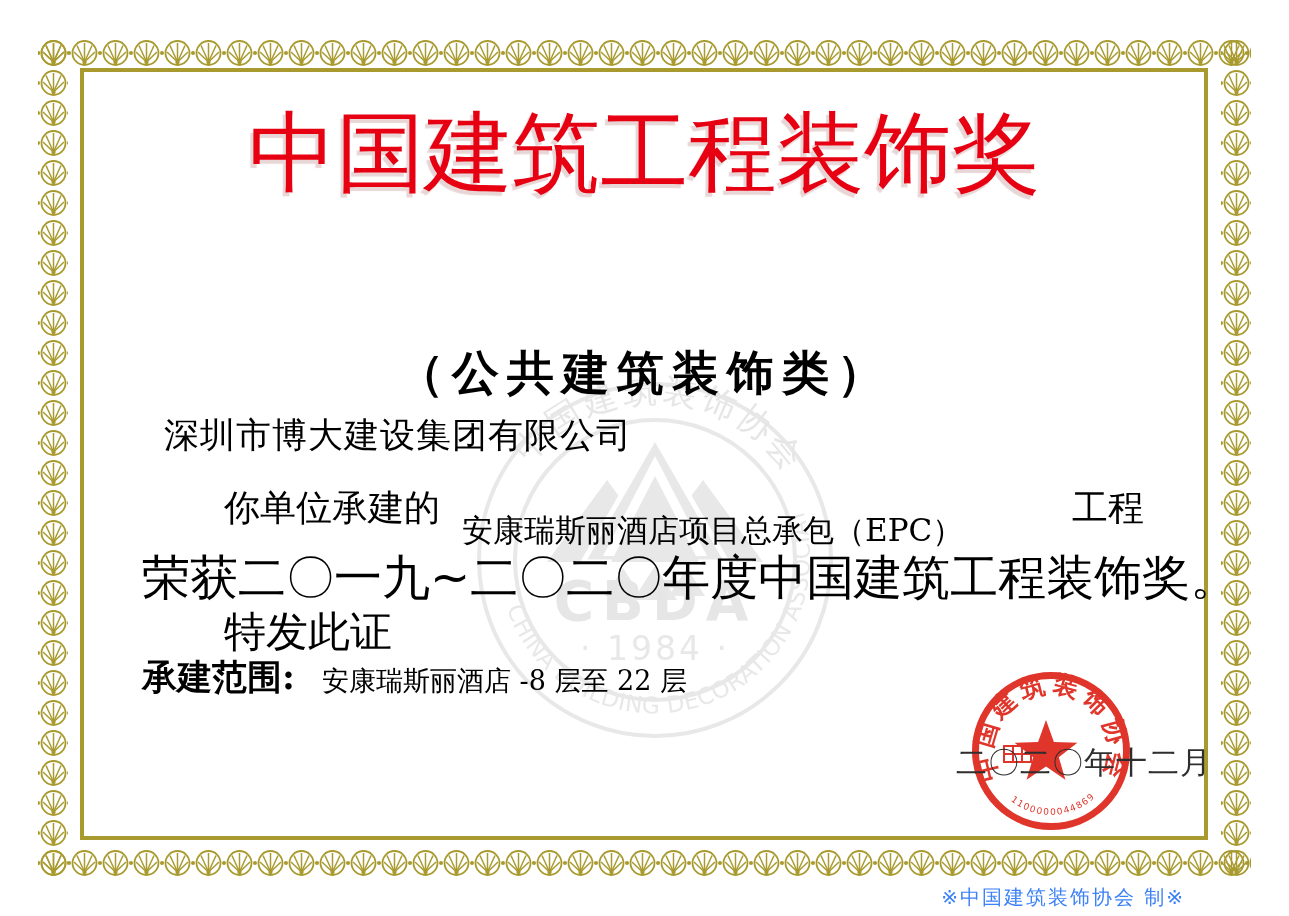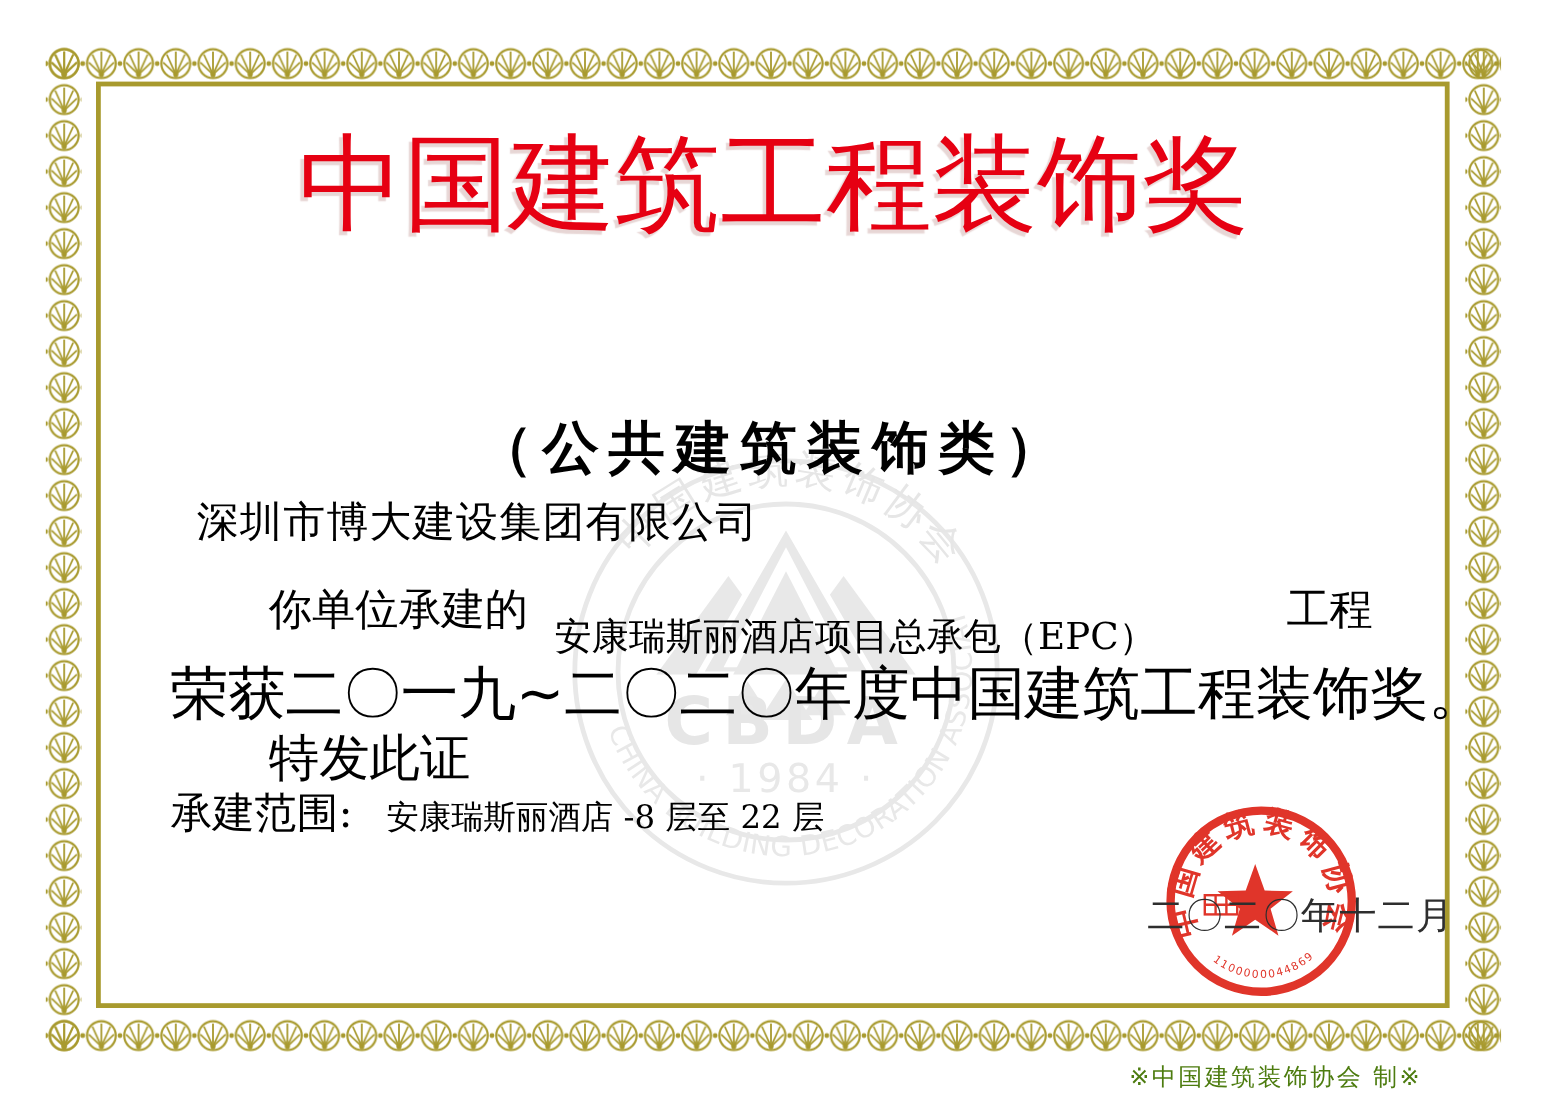--- a/index.html
+++ b/index.html
@@ -15,26 +15,26 @@
   .subtitle{left:80px;top:216px;width:1129px;text-align:center;font-size:104px;font-weight:bold;
             color:#c49f25;letter-spacing:52px;padding-left:52px;box-sizing:border-box;}
   .category{left:80px;top:342px;width:1129px;text-align:center;font-size:47px;font-weight:600;
             letter-spacing:8px;}
   .recipient{left:164px;top:412px;font-size:35px;letter-spacing:1px;}
   .body-prefix{left:224px;top:484px;font-size:36px;font-family:"DejaVu Sans",sans-serif;}
   .project{left:462px;top:490px;font-size:31px;margin-top:20px;}
   .body-suffix{left:1072px;top:484px;font-size:36px;font-family:"DejaVu Sans",sans-serif;}
   .award{left:142px;top:546px;font-size:48px;font-family:"DejaVu Sans",sans-serif;}
   .issue{left:224px;top:604px;font-size:42px;font-family:"DejaVu Sans",sans-serif;}
-  .scope-label{left:142px;top:654px;font-size:35px;font-weight:normal;}
+  .scope-label{left:142px;top:654px;font-size:35px;font-weight:bold;}
   .scope-value{left:322px;top:663px;font-size:27px;}
   .date{left:956px;top:742px;font-size:31px;font-family:"DejaVu Sans",sans-serif;color:#2e2e2e;
         z-index:30;letter-spacing:1px;}
   .seal{position:absolute;left:966px;top:666px;z-index:20;}
-  .footer{position:absolute;top:884px;right:104px;font-size:20px;color:#4d7c0f;letter-spacing:2px;
+  .footer{position:absolute;top:884px;right:104px;font-size:20px;color:#3b82f6;letter-spacing:2px;
           font-family:"DejaVu Sans",sans-serif;z-index:5;white-space:nowrap;text-align:right;}
 </style>
 </head>
 <body>
 
 <div class="cert">
 
   <svg class="strip" style="left:38px;top:38px;" width="1213" height="30">
     <defs>
       <pattern id="orn-pat" patternUnits="userSpaceOnUse" width="31" height="30">

